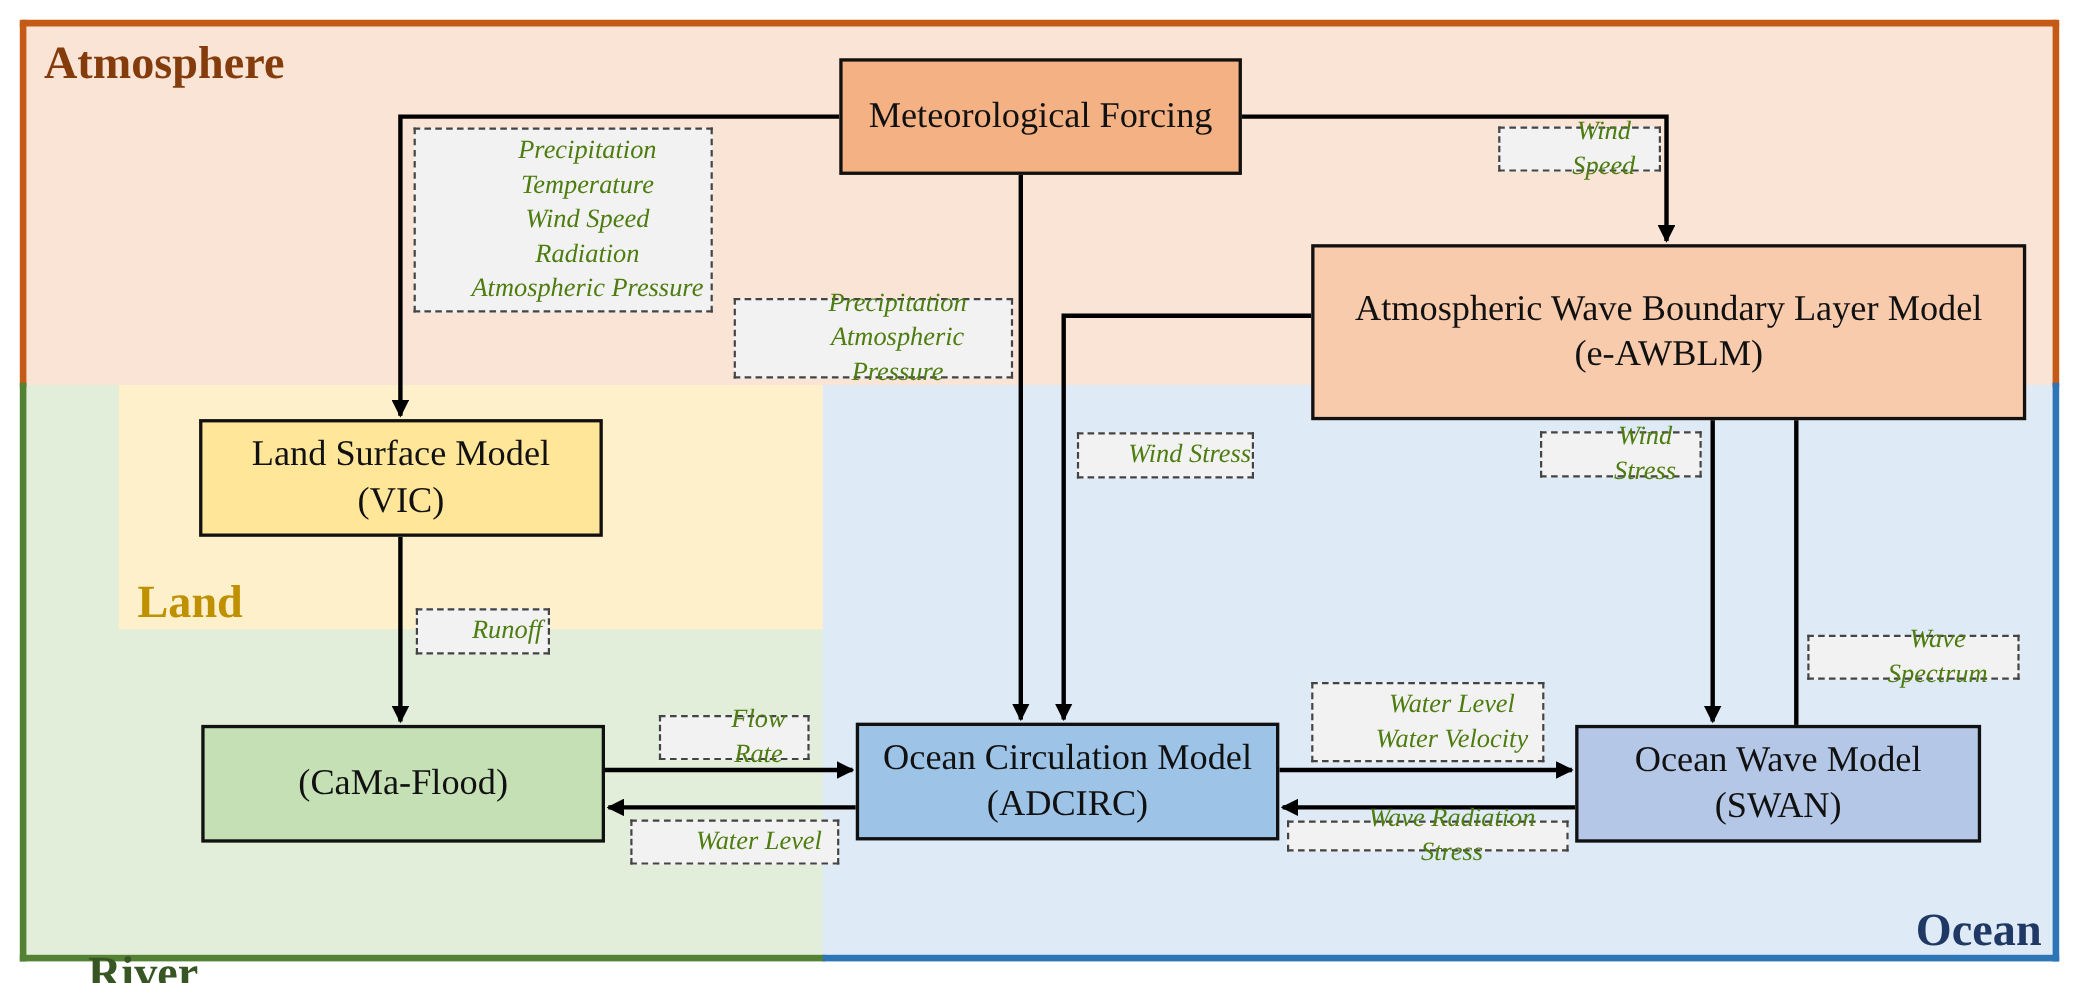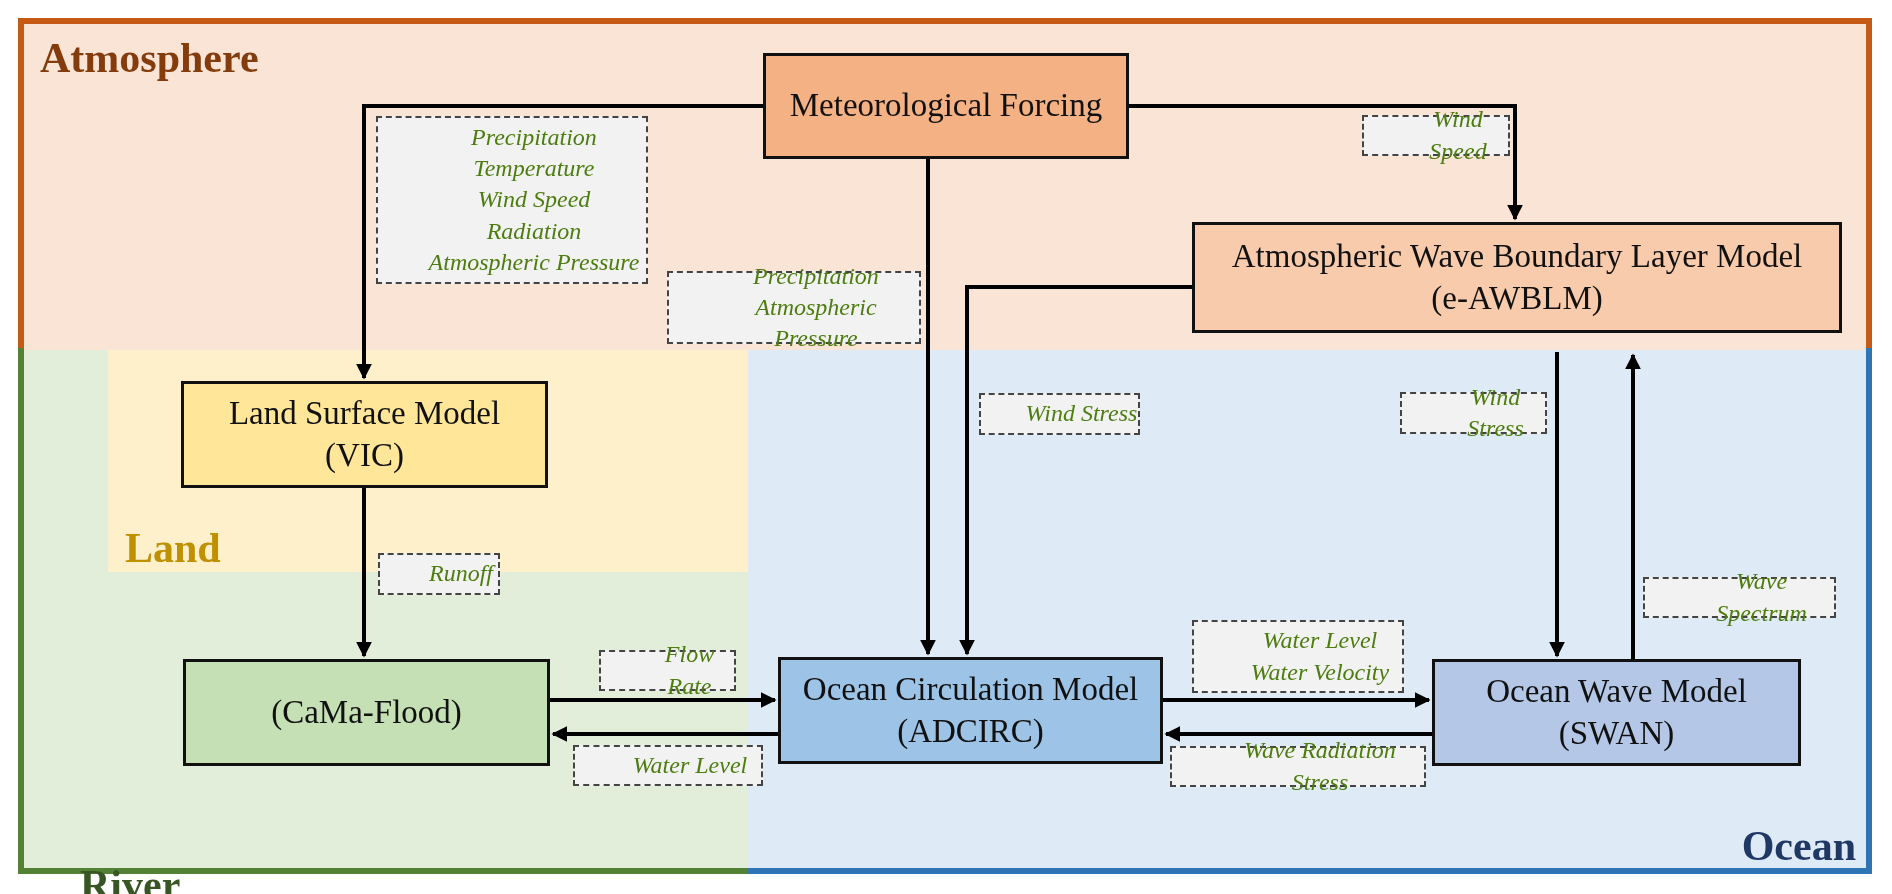--- a/index.html
+++ b/index.html
@@ -21,39 +21,39 @@
 
   .region-label { font-weight: bold; font-size: 42px; line-height: 1; }
   .lbl-atm { left: 40px; top: 37px; color: #843c0c; }
   .lbl-land { left: 125px; top: 527px; color: #bf9000; }
   .lbl-river { left: 40px; top: 864px; color: #375623; margin-left: 40px; }
   .lbl-ocean { right: 36px; top: 825px; color: #1f3864; }
 
   .model { border: 3px solid #111; display: flex; flex-direction: column; align-items: center;
            justify-content: center; text-align: right; font-size: 33px; line-height: 1.25; color: #111; }
   .m-met { left: 763px; top: 53px; width: 366px; height: 106px; background: #f4b183; }
-  .m-awb { left: 1192px; top: 222px; width: 650px; height: 111px; background: #f8cbad; }
+  .m-awb { left: 1192px; top: 222px; width: 650px; height: 160px; background: #f8cbad; }
   .m-lsm { left: 181px; top: 381px; width: 367px; height: 107px; background: #ffe699; }
   .m-rfm { left: 183px; top: 659px; width: 367px; height: 107px; background: #c5e0b4; }
   .m-ocm { left: 778px; top: 657px; width: 385px; height: 107px; background: #9dc3e6; }
   .m-owm { left: 1432px; top: 659px; width: 369px; height: 107px; background: #b4c7e7; }
 
   .tag { border: 2px dashed #444; background: #f2f2f2; font-style: italic; font-size: 24px;
          line-height: 1.3; text-align: center; color: #4d7c0f; display: flex; flex-direction: column;
          justify-content: center; align-items: center; padding-left: 44px; }
   .t-met-list { left: 376px; top: 116px; width: 272px; height: 168px; }
   .t-precip2 { left: 667px; top: 271px; width: 254px; height: 73px; }
   .t-windspeed { left: 1362px; top: 115px; width: 148px; height: 41px; }
   .t-windstress1 { left: 979px; top: 393px; width: 161px; height: 42px; }
   .t-windstress2 { left: 1400px; top: 392px; width: 147px; height: 42px; }
   .t-runoff { left: 378px; top: 553px; width: 122px; height: 42px; }
   .t-flowrate { left: 599px; top: 650px; width: 137px; height: 41px; }
   .t-waterlevel { left: 573px; top: 745px; width: 190px; height: 41px; }
   .t-wlwv { left: 1192px; top: 620px; width: 212px; height: 73px; }
-  .t-wrs { left: 1170px; top: 746px; width: 256px; height: 41px; }
+  .t-wrs { left: 1170px; top: 746px; width: 256px; height: 28px; }
   .t-wspec { left: 1643px; top: 577px; width: 193px; height: 41px; }
 
   svg.links { position: absolute; left: 0; top: 0; }
 </style>
 </head>
 <body>
 
 <div class="abs region-atm"></div>
 <div class="abs region-river"></div>
 <div class="abs region-land"></div>

